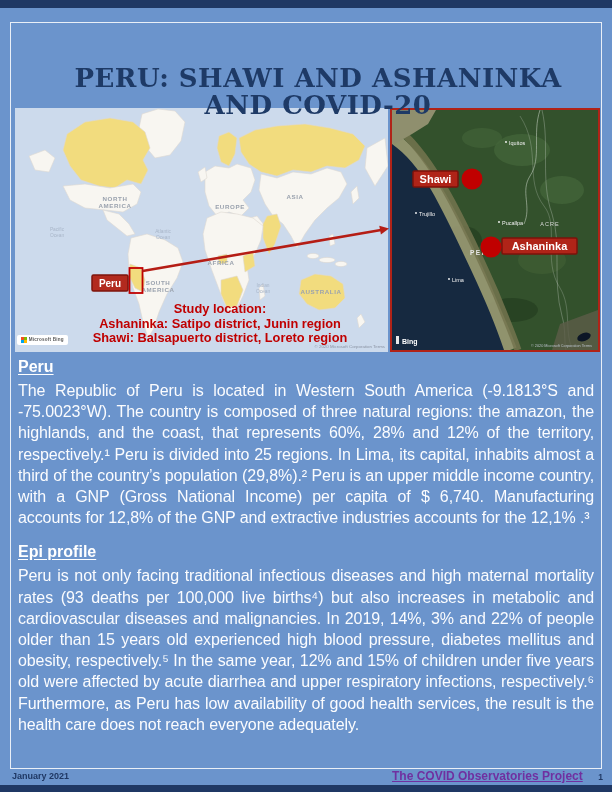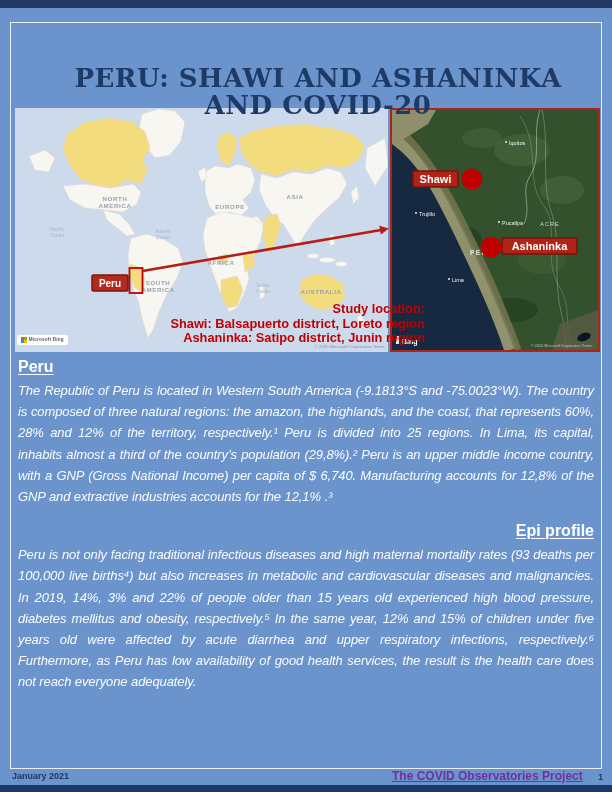--- a/index.html
+++ b/index.html
@@ -14,33 +14,33 @@
   .brand{position:absolute;left:18px;top:26px;color:#1F3864;font-weight:bold;font-size:13.5px;
          text-decoration:underline;z-index:4;cursor:pointer;}
   .title{position:absolute;left:0;top:53px;width:612px;margin:12px;text-align:center;
          font-family:"DejaVu Serif","Liberation Serif",serif;font-weight:bold;font-size:26px;
          line-height:27px;color:#1e3a66;letter-spacing:.5px;z-index:2;}
   .world-map{position:absolute;left:15px;top:108px;width:373px;height:244px;}
   .sat-map{position:absolute;left:390px;top:108px;width:210px;height:244px;
            border:2px solid #b02318;box-sizing:border-box;background:#33512c;}
   .arrow-overlay{position:absolute;left:0;top:108px;width:612px;height:244px;
                  pointer-events:none;z-index:5;}
-  .study-loc{position:absolute;left:15px;top:302px;width:410px;text-align:right;z-index:6;
+  .study-loc{position:absolute;left:15px;top:302px;width:410px;text-align:center;z-index:6;
              color:#C00000;font-weight:bold;font-size:12.8px;line-height:14.6px;}
   .ms-chip{position:absolute;left:17px;top:335px;background:#ffffff;border-radius:2px;z-index:6;
            display:flex;align-items:center;gap:2px;padding:2px 4px;}
   .ms-squares{display:grid;grid-template-columns:2.6px 2.6px;grid-template-rows:2.6px 2.6px;gap:.6px;}
   .ms-squares i{display:block;}
   .ms-chip span{font-size:4.6px;color:#5a5a5a;font-weight:bold;letter-spacing:.2px;}
   .sections{position:absolute;left:18px;top:358px;width:576px;z-index:2;}
   .sections h2{margin:0 0 4px 0;font-size:16px;color:#ffffff;font-weight:bold;
                text-decoration:underline;text-underline-offset:2px;}
-  .sections h2.second{margin-top:3px;text-align:right;}
-  .sections p{margin:0 0 15px 0;font-size:13px;line-height:21.2px;color:#fbfcfe;
-              text-align:justify;letter-spacing:-0.1px;font-style:italic;}
+  .sections h2.second{margin-top:3px;}
+  .sections p{margin:0 0 15px 0;font-size:16px;line-height:21.2px;color:#fbfcfe;
+              text-align:justify;letter-spacing:-0.1px;}
   .footer-date{position:absolute;left:12px;top:771px;font-size:9px;font-weight:600;color:#1F3864;}
   .footer-link{position:absolute;left:392px;top:769px;font-size:12px;font-weight:bold;
                color:#7030A0;text-decoration:underline;cursor:pointer;}
   .footer-page{position:absolute;right:9px;top:772px;font-size:8.5px;font-weight:600;color:#1F3864;}
   svg text{font-family:"Liberation Sans",sans-serif;}
   .m-region{fill:#9aa2ae;font-size:6.2px;font-weight:bold;letter-spacing:.6px;text-anchor:middle;}
   .m-ocean{fill:#a9b6c9;font-size:4.8px;text-anchor:middle;}
   .m-attr{fill:#8a93a3;font-size:4.4px;text-anchor:end;}
   .s-city{fill:#f0f0f0;font-size:5.5px;}
   .s-country{fill:#e8e8e8;font-size:6.5px;font-weight:bold;letter-spacing:1.5px;text-anchor:middle;}
@@ -191,22 +191,22 @@
     <text class="s-attr" x="200" y="237">© 2020 Microsoft Corporation Terms</text>
   </svg>
 
   <svg class="arrow-overlay" viewBox="0 0 612 244">
     <line x1="142.5" y1="163" x2="381" y2="122" stroke="#b51d15" stroke-width="2.6"></line>
     <polygon points="389,120.5 380.9,126.5 379.3,117.7" fill="#b51d15"></polygon>
   </svg>
 
   <div class="study-loc">
     <div>Study location:</div>
+    <div>Ashaninka: Satipo district, Junin region</div>
     <div>Shawi: Balsapuerto district, Loreto region</div>
-    <div>Ashaninka: Satipo district, Junin region</div>
   </div>
 
   <div class="ms-chip">
     <span class="ms-squares">
       <i style="background:#f25022"></i>
         <i style="background:#7fba00"></i>
       <i style="background:#00a4ef"></i>
         <i style="background:#ffb900"></i>
     </span>
     <span>Microsoft Bing</span>

